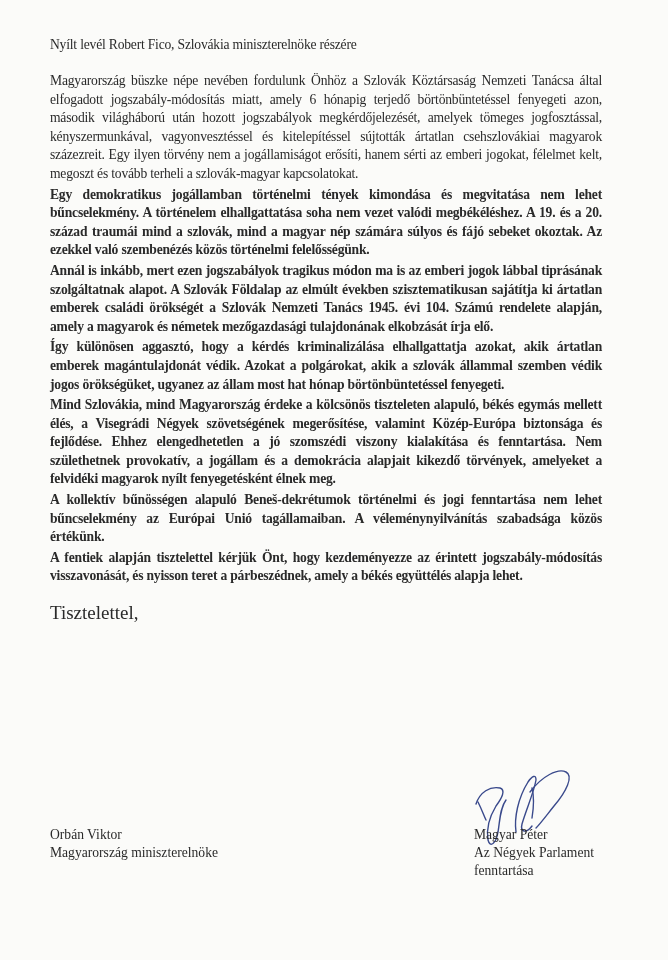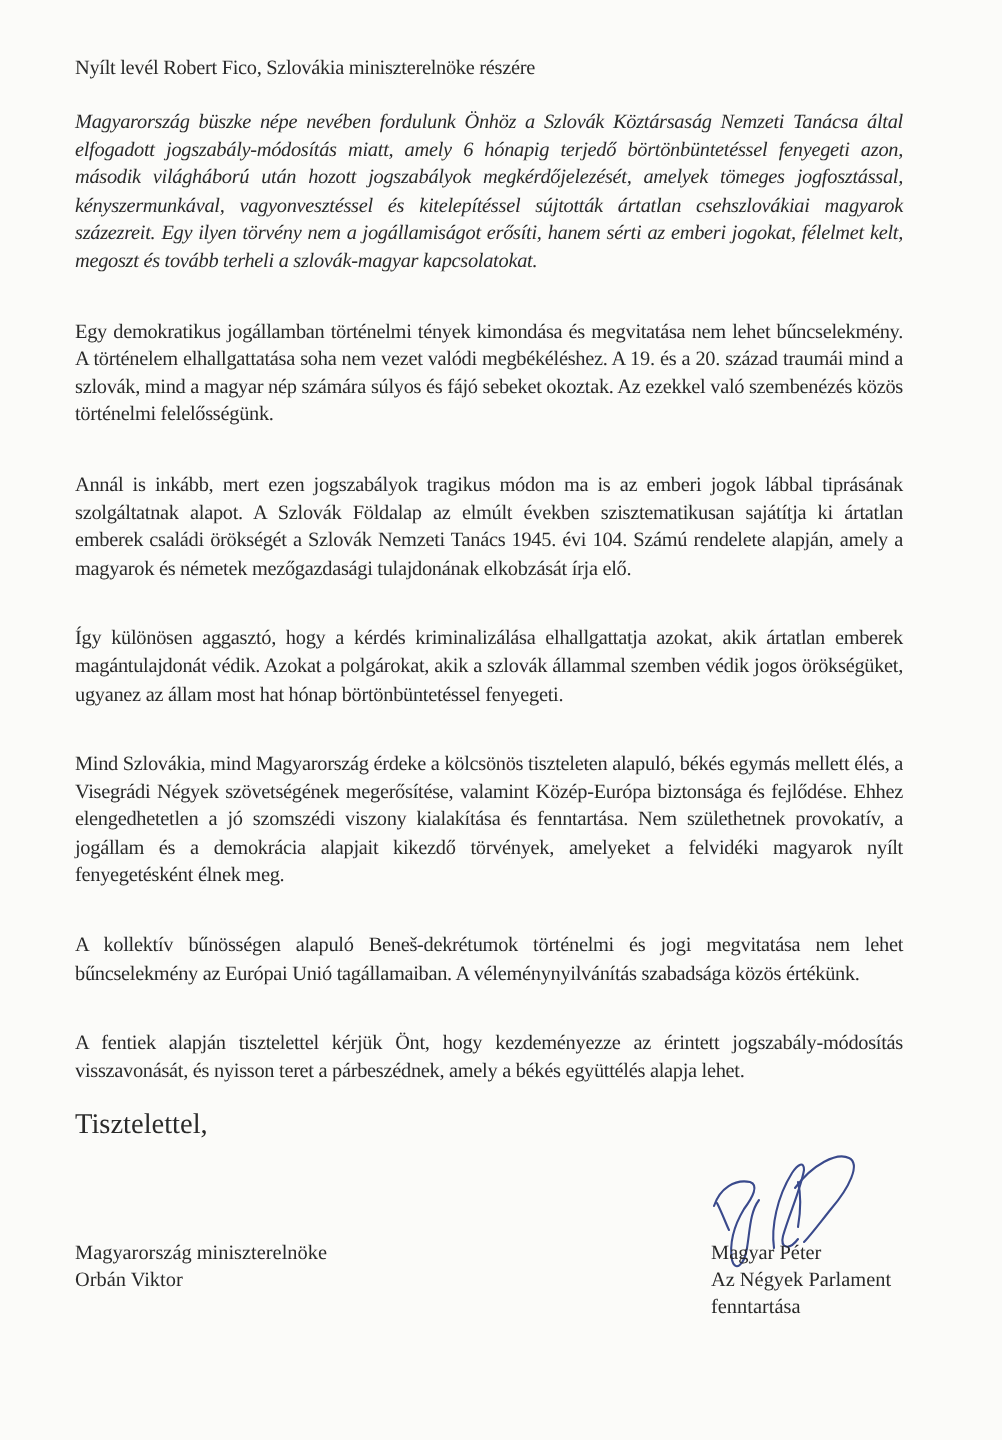--- a/index.html
+++ b/index.html
@@ -18,22 +18,22 @@
   .line { font-size: 13.6px; letter-spacing: -0.2px; }
   .heading { margin: 0; line-height: 18px; }
   .salutation { margin: 17px 0 0 0; line-height: 18px; }
   .para {
     margin: 0;
     font-size: 13.6px;
     line-height: 18.6px;
     text-align: justify;
     letter-spacing: -0.2px;
   }
-  .p1 { margin-top: 18px; font-style: italic; }
-  .pn { margin-top: 28px; }
+  .p1 { margin-top: 18px; }
+  .pn { margin-top: 2px; font-weight: bold; }
   .closing { margin-top: 18px; font-size: 19px; line-height: 18px; }
   .sig-left {
     position: absolute; left: 50px; top: 826px;
     font-size: 13.6px; line-height: 18px;
   }
   .sig-right {
     position: absolute; left: 474px; top: 826px;
     font-size: 13.6px; line-height: 18px;
   }
   .signature {
@@ -45,28 +45,28 @@
 <body>
 
 <div class="page">
   <p class="line heading">Nyílt levél Robert Fico, Szlovákia miniszterelnöke részére</p>
 
   <p class="para p1">Magyarország büszke népe nevében fordulunk Önhöz a Szlovák Köztársaság Nemzeti Tanácsa által elfogadott jogszabály-módosítás miatt, amely 6 hónapig terjedő börtönbüntetéssel fenyegeti azon, második világháború után hozott jogszabályok megkérdőjelezését, amelyek tömeges jogfosztással, kényszermunkával, vagyonvesztéssel és kitelepítéssel sújtották ártatlan csehszlovákiai magyarok százezreit. Egy ilyen törvény nem a jogállamiságot erősíti, hanem sérti az emberi jogokat, félelmet kelt, megoszt és tovább terheli a szlovák-magyar kapcsolatokat.</p>
   <p class="para pn">Egy demokratikus jogállamban történelmi tények kimondása és megvitatása nem lehet bűncselekmény. A történelem elhallgattatása soha nem vezet valódi megbékéléshez. A 19. és a 20. század traumái mind a szlovák, mind a magyar nép számára súlyos és fájó sebeket okoztak. Az ezekkel való szembenézés közös történelmi felelősségünk.</p>
   <p class="para pn">Annál is inkább, mert ezen jogszabályok tragikus módon ma is az emberi jogok lábbal tiprásának szolgáltatnak alapot. A Szlovák Földalap az elmúlt években szisztematikusan sajátítja ki ártatlan emberek családi örökségét a Szlovák Nemzeti Tanács 1945. évi 104. Számú rendelete alapján, amely a magyarok és németek mezőgazdasági tulajdonának elkobzását írja elő.</p>
   <p class="para pn">Így különösen aggasztó, hogy a kérdés kriminalizálása elhallgattatja azokat, akik ártatlan emberek magántulajdonát védik. Azokat a polgárokat, akik a szlovák állammal szemben védik jogos örökségüket, ugyanez az állam most hat hónap börtönbüntetéssel fenyegeti.</p>
   <p class="para pn">Mind Szlovákia, mind Magyarország érdeke a kölcsönös tiszteleten alapuló, békés egymás mellett élés, a Visegrádi Négyek szövetségének megerősítése, valamint Közép-Európa biztonsága és fejlődése. Ehhez elengedhetetlen a jó szomszédi viszony kialakítása és fenntartása. Nem születhetnek provokatív, a jogállam és a demokrácia alapjait kikezdő törvények, amelyeket a felvidéki magyarok nyílt fenyegetésként élnek meg.</p>
-  <p class="para pn">A kollektív bűnösségen alapuló Beneš-dekrétumok történelmi és jogi megvitatása nem lehet bűncselekmény az Európai Unió tagállamaiban. A véleménynyilvánítás szabadsága közös értékünk.</p>
+  <p class="para pn">A kollektív bűnösségen alapuló Beneš-dekrétumok történelmi és jogi fenntartása nem lehet bűncselekmény az Európai Unió tagállamaiban. A véleménynyilvánítás szabadsága közös értékünk.</p>
   <p class="para pn">A fentiek alapján tisztelettel kérjük Önt, hogy kezdeményezze az érintett jogszabály-módosítás visszavonását, és nyisson teret a párbeszédnek, amely a békés együttélés alapja lehet.</p>
 
   <p class="closing">Tisztelettel,</p>
 
   <div class="sig-left">
+    <div>Orbán Viktor</div>
     <div>Magyarország miniszterelnöke</div>
-    <div>Orbán Viktor</div>
   </div>
 
   <svg class="signature" viewBox="0 0 140 90">
     <g fill="none" stroke="#3a4a8c" stroke-width="1.4" stroke-linecap="round" stroke-linejoin="round">
       <path d="M6,42 C10,30 20,24 30,26 C36,28 32,36 26,44 C20,54 16,66 18,78 C20,86 26,82 28,70 C30,58 30,46 36,38"></path>
       <path d="M8,40 C12,48 14,54 16,58"></path>
       <path d="M46,70 C44,56 48,36 58,20 C62,14 66,12 66,18 C64,30 56,48 52,62 C50,70 56,72 62,64"></path>
       <path d="M60,30 C72,14 88,6 96,10 C104,14 96,30 84,44 C76,54 70,62 66,66"></path>
       <path d="M62,26 C64,34 64,44 62,56"></path>
     </g>

